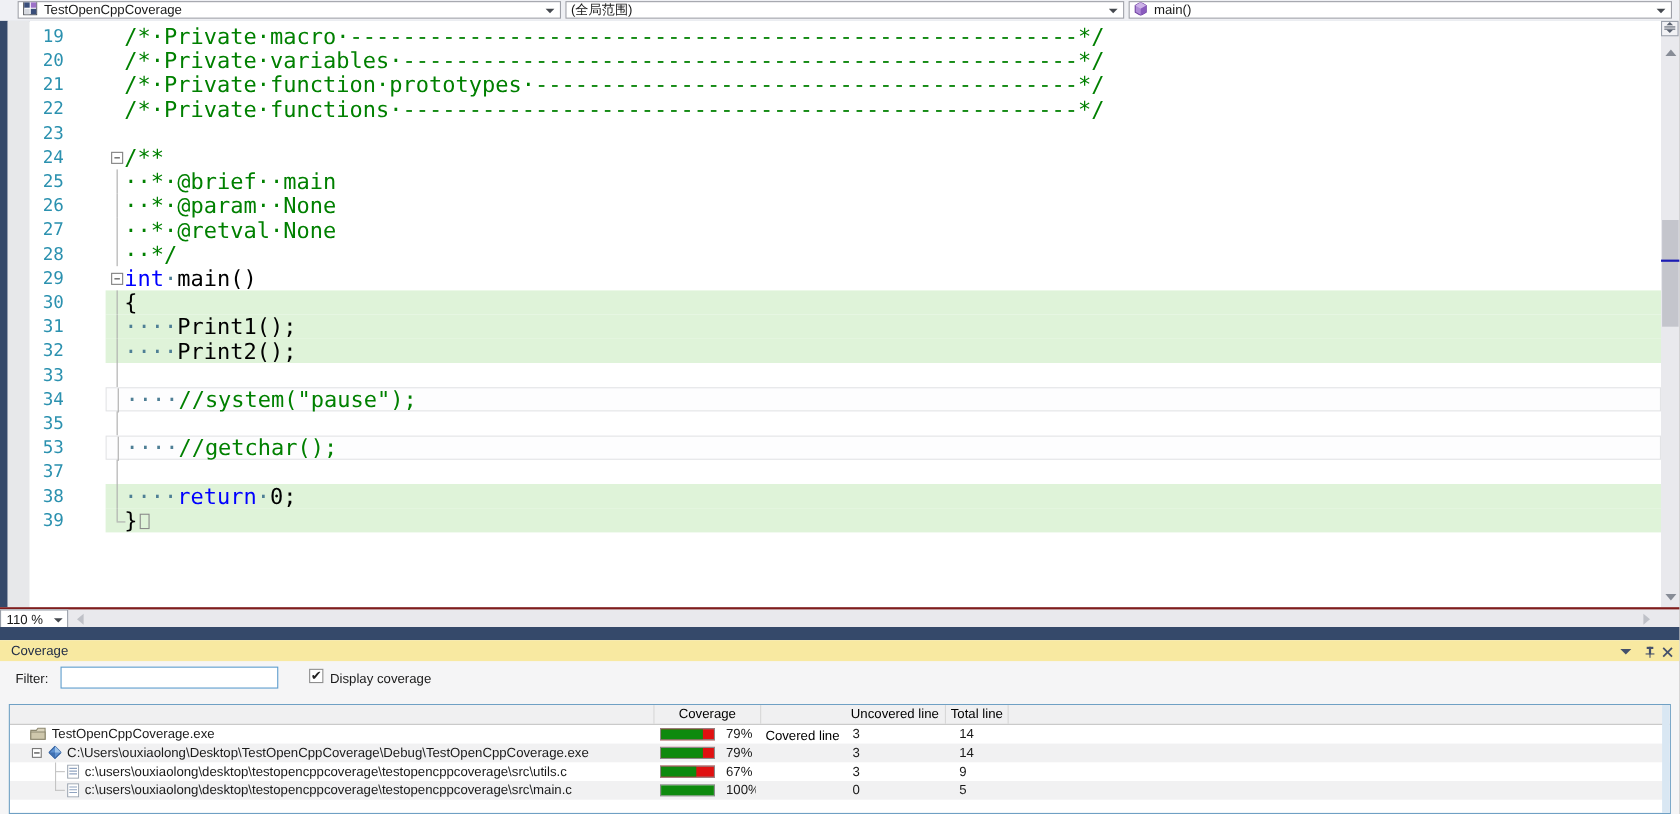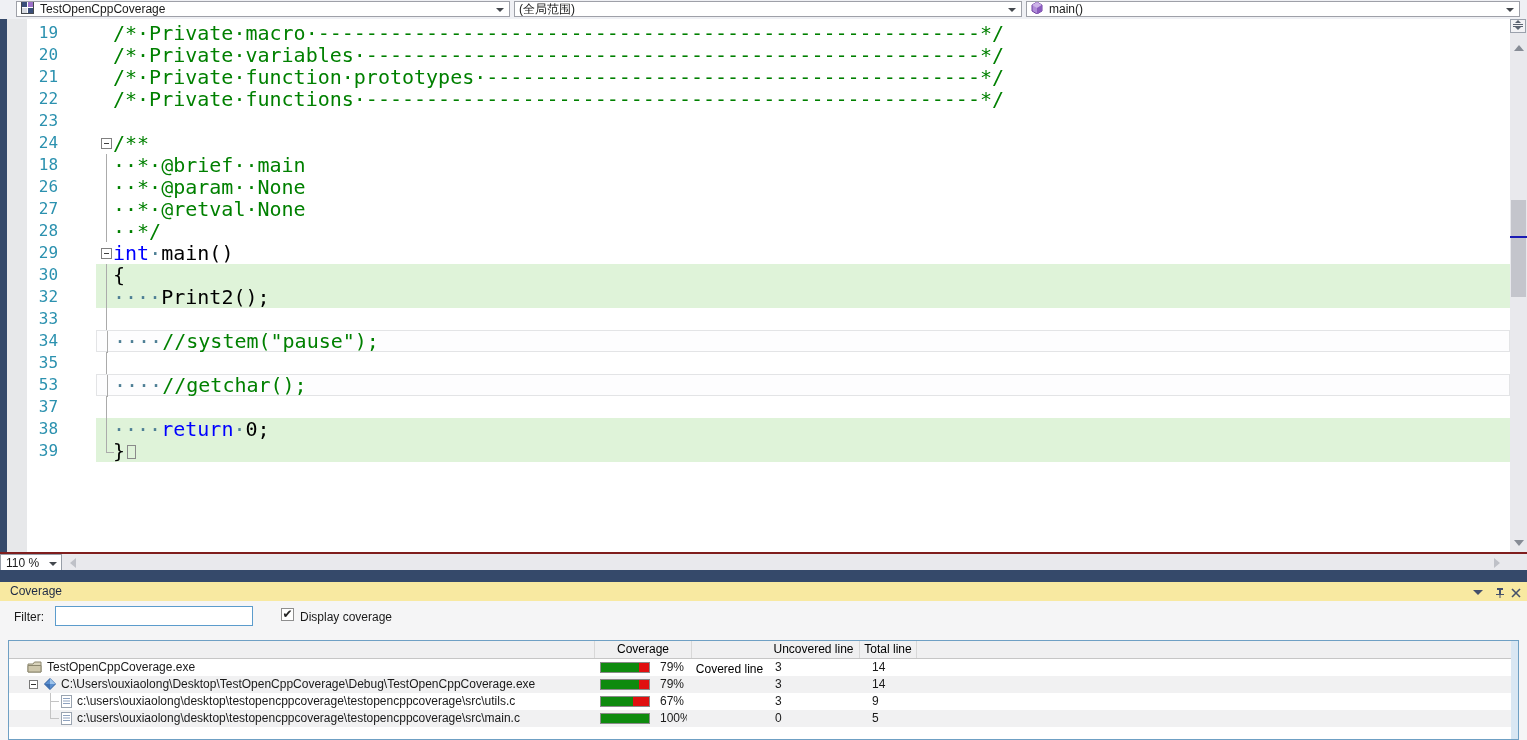--- a/index.html
+++ b/index.html
@@ -166,21 +166,21 @@
         </div>
       </div>
       <div class="code-row">
         <div class="ln-num">24</div>
         <div class="row-body">
           <div class="fold-box"></div>
           <div class="code-text"><span class="tk-cm">/**</span></div>
         </div>
       </div>
       <div class="code-row">
-        <div class="ln-num">18</div>
+        <div class="ln-num">25</div>
         <div class="row-body">
           <div class="guide-v"></div>
           <div class="code-text"><span class="tk-cm">··*·@brief··main</span></div>
         </div>
       </div>
       <div class="code-row">
         <div class="ln-num">26</div>
         <div class="row-body">
           <div class="guide-v"></div>
           <div class="code-text"><span class="tk-cm">··*·@param··None</span></div>
@@ -205,20 +205,27 @@
         <div class="row-body">
           <div class="fold-box"></div>
           <div class="code-text"><span class="tk-kw">int</span><span class="tk-ws">·</span><span class="tk-pl">main()</span></div>
         </div>
       </div>
       <div class="code-row">
         <div class="ln-num">30</div>
         <div class="row-body hl-covered">
           <div class="guide-v"></div>
           <div class="code-text"><span class="tk-pl">{</span></div>
+        </div>
+      </div>
+      <div class="code-row">
+        <div class="ln-num">31</div>
+        <div class="row-body hl-covered">
+          <div class="guide-v"></div>
+          <div class="code-text"><span class="tk-ws">····</span><span class="tk-pl">Print1();</span></div>
         </div>
       </div>
       <div class="code-row">
         <div class="ln-num">32</div>
         <div class="row-body hl-covered">
           <div class="guide-v"></div>
           <div class="code-text"><span class="tk-ws">····</span><span class="tk-pl">Print2();</span></div>
         </div>
       </div>
       <div class="code-row">

